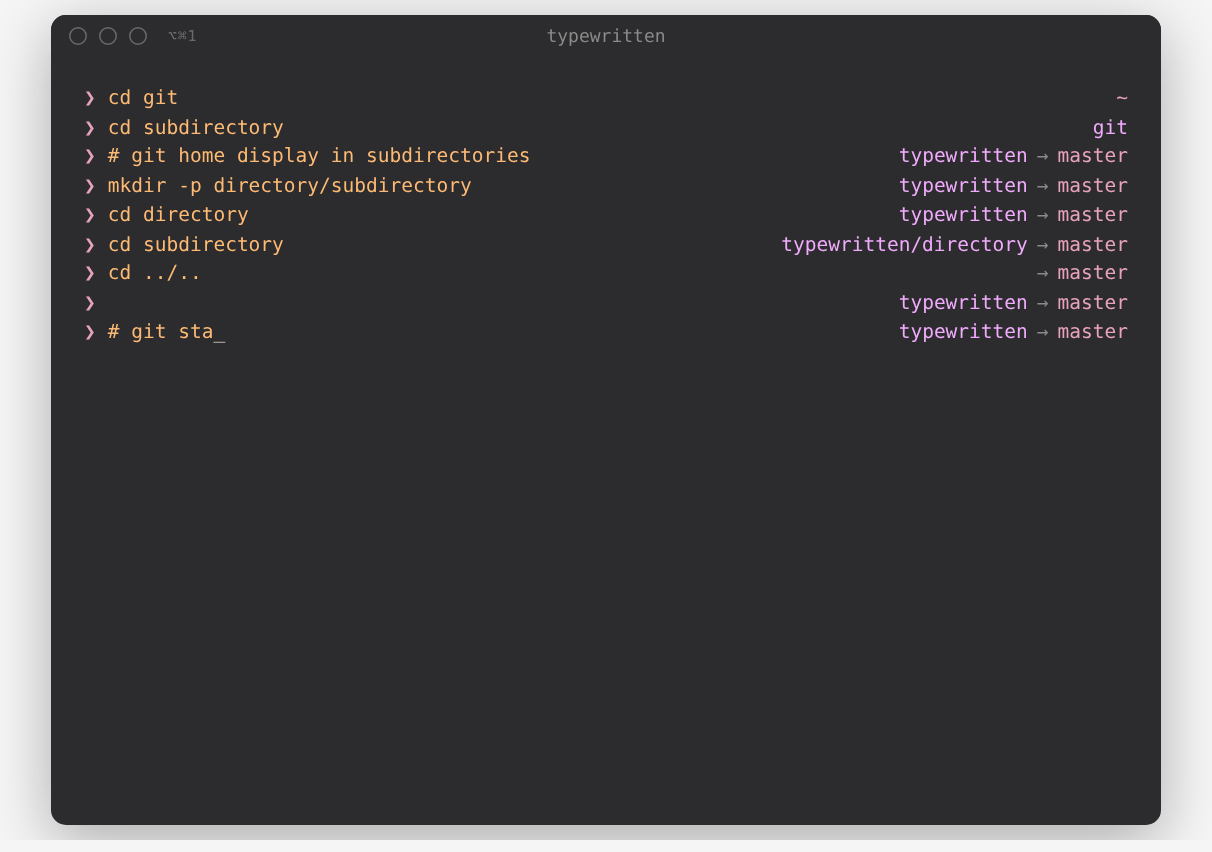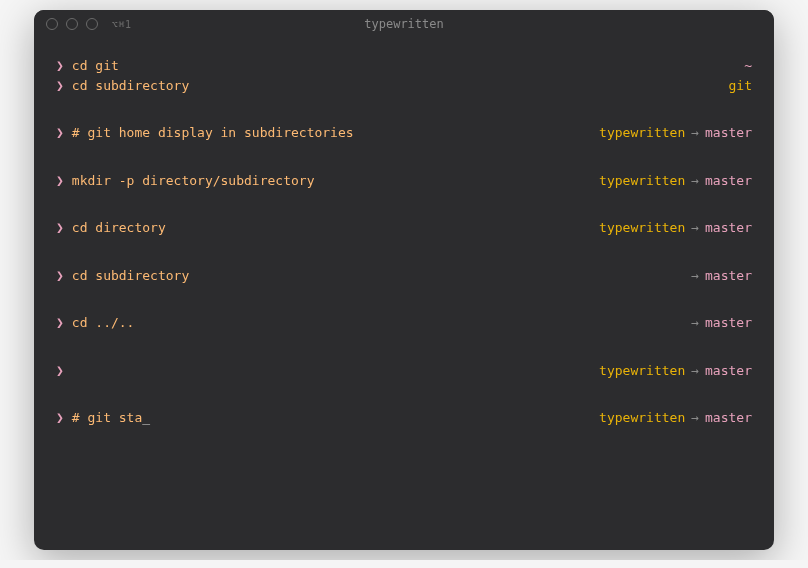--- a/index.html
+++ b/index.html
@@ -78,32 +78,31 @@
     }
     .prompt-symbol {
       color: #e8a2bc;
       margin-right: 8px;
       font-weight: 600;
     }
     .command-text {
       color: #fdba74;
     }
     .context-path {
-      color: #eab308;
+      color: #f0abfc;
     }
     .context-home {
       color: #e8a2bc;
     }
     .arrow {
       color: #8a8a8a;
       margin: 0 6px;
     }
     .branch {
       color: #e8a2bc;
-      margin-top: 28px;
     }
     .cursor {
       color: #d8d8d6;
     }
   </style>
 </head>
 <body>
 
 <div class="terminal-window">
   <div class="titlebar">
@@ -172,20 +171,21 @@
         <span class="branch">master</span>
       </span>
     </div>
 
     <div class="terminal-line">
       <span class="left-segment">
         <span class="prompt-symbol">❯</span>
         <span class="command-text">cd subdirectory</span>
       </span>
       <span class="right-segment">
+        <span class="context-path">typewritten/directory</span>
         <span class="arrow">→</span>
         <span class="branch">master</span>
       </span>
     </div>
 
     <div class="terminal-line">
       <span class="left-segment">
         <span class="prompt-symbol">❯</span>
         <span class="command-text">cd ../..</span>
       </span>

